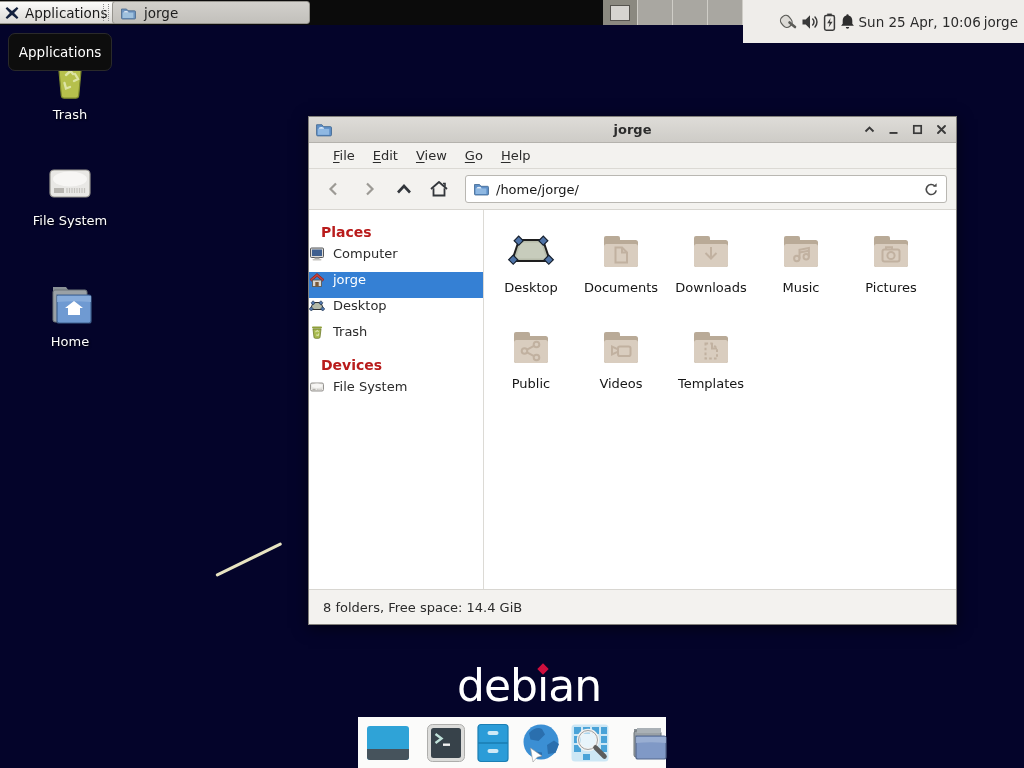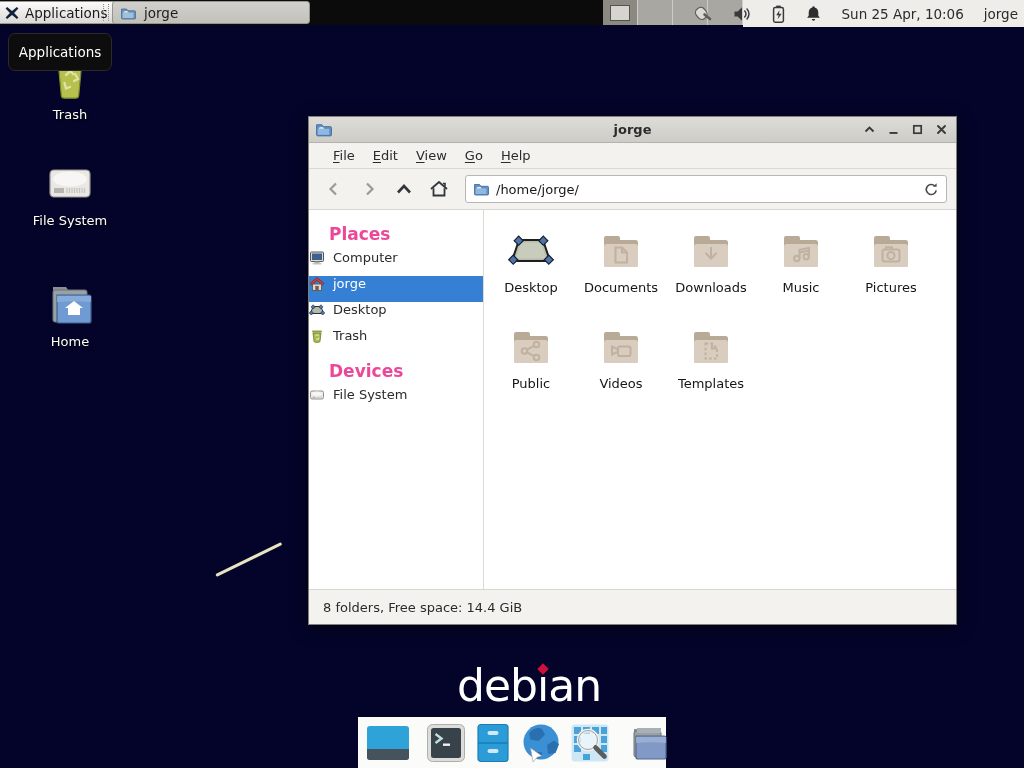--- a/index.html
+++ b/index.html
@@ -14,22 +14,22 @@
     border-left:none; border-radius:0 4px 4px 0; font-size:13.5px; color:#1a1a1a; cursor:default; }
   .panel-handle { position:absolute; left:103px; top:4px; width:6px; height:17px;
     border-left:1px dotted #8a8a8a; border-right:1px dotted #8a8a8a; }
   .task-btn { position:absolute; left:112px; top:1px; width:198px; height:23px; display:flex; align-items:center;
     gap:8px; padding:0 7px; background:linear-gradient(#d2d0cc,#c2c0bb); border:1px solid #96948e;
     border-radius:3px; font-size:13.5px; color:#1d1d1d; }
   .pager { position:absolute; left:603px; top:0; height:25px; display:flex; }
   .pager-cell { width:35px; height:25px; background:#a9a7a1; border-right:1px solid #cfcdc7; }
   .pager-cell.active { background:#8b8980; display:flex; align-items:center; justify-content:center; }
   .pager-win { width:20px; height:16px; background:#d6d4d0; border:1px solid #55534e; }
-  .panel-right { position:absolute; left:743px; top:0; right:0; height:27px; background:#efedea;
-    display:flex; align-items:center; justify-content:flex-end; gap:20px; padding-right:6px; }
+  .panel-right { position:absolute; left:743px; top:0; right:0; height:43px; background:#efedea;
+    display:flex; align-items:center; justify-content:flex-end; gap:3px; padding-right:6px; }
   .panel-right .txt { font-size:13.5px; color:#2b2b2b; white-space:nowrap; }
   .tray-ic { display:flex; align-items:center; }
 
   
   .tooltip { position:absolute; left:8px; top:33px; width:104px; height:38px; background:#0d0d0d;
     border:1px solid #2a2a2a; border-radius:7px; color:#ffffff; font-size:13.5px;
     display:flex; align-items:center; justify-content:center; z-index:60; }
 
   
   .d-icon { position:absolute; width:104px; display:flex; flex-direction:column; align-items:center; gap:7px; }
@@ -63,21 +63,21 @@
   .menu-item { padding:3px 9px; font-size:13px; color:#2b2b2b; }
   .menu-item u { text-underline-offset:2px; }
   .toolbar { height:41px; background:#f3f2ef; border-bottom:1px solid #d8d6d1; display:flex;
     align-items:center; padding:0 9px; gap:3px; }
   .nav-btn { width:32px; height:30px; display:flex; align-items:center; justify-content:center; border-radius:3px; }
   .pathbar { flex:1; height:28px; margin-left:7px; background:#ffffff; border:1px solid #b9b7b2;
     border-radius:3px; display:flex; align-items:center; gap:7px; padding:4px 7px; }
   .pathbar .ptxt { font-size:13px; color:#161616; flex:1; }
   .win-body { flex:1; display:flex; min-height:0; }
   .sidebar { width:175px; background:#ffffff; border-right:1px solid #dcdad5; padding-top:7px; }
-  .side-header { font-size:17px; font-weight:bold; color:#ec4899; padding:7px 12px 6px 12px;margin-left:8px; }
+  .side-header { font-size:14px; font-weight:bold; color:#b91c1c; padding:7px 12px 6px 12px; }
   .side-item { height:26px; display:flex; align-items:flex-start; gap:8px; font-size:13px; color:#2b2b2b; }
   .side-item.selected { background:#3580d4; color:#ffffff; }
   .filepane { flex:1; background:#ffffff; padding:17px 0 0 2px; display:grid;
     grid-template-columns:repeat(5,90px); grid-auto-rows:96px; align-content:start; }
   .file-item { display:flex; flex-direction:column; align-items:center; gap:5px; }
   .file-item .flbl { font-size:13px; color:#161616; }
   .statusbar { height:35px; background:#f3f2ef; border-top:1px solid #d8d6d1; display:flex;
     align-items:center; padding-left:14px; font-size:13px; color:#2b2b2b; }
   svg { display:block; }
 </style>

